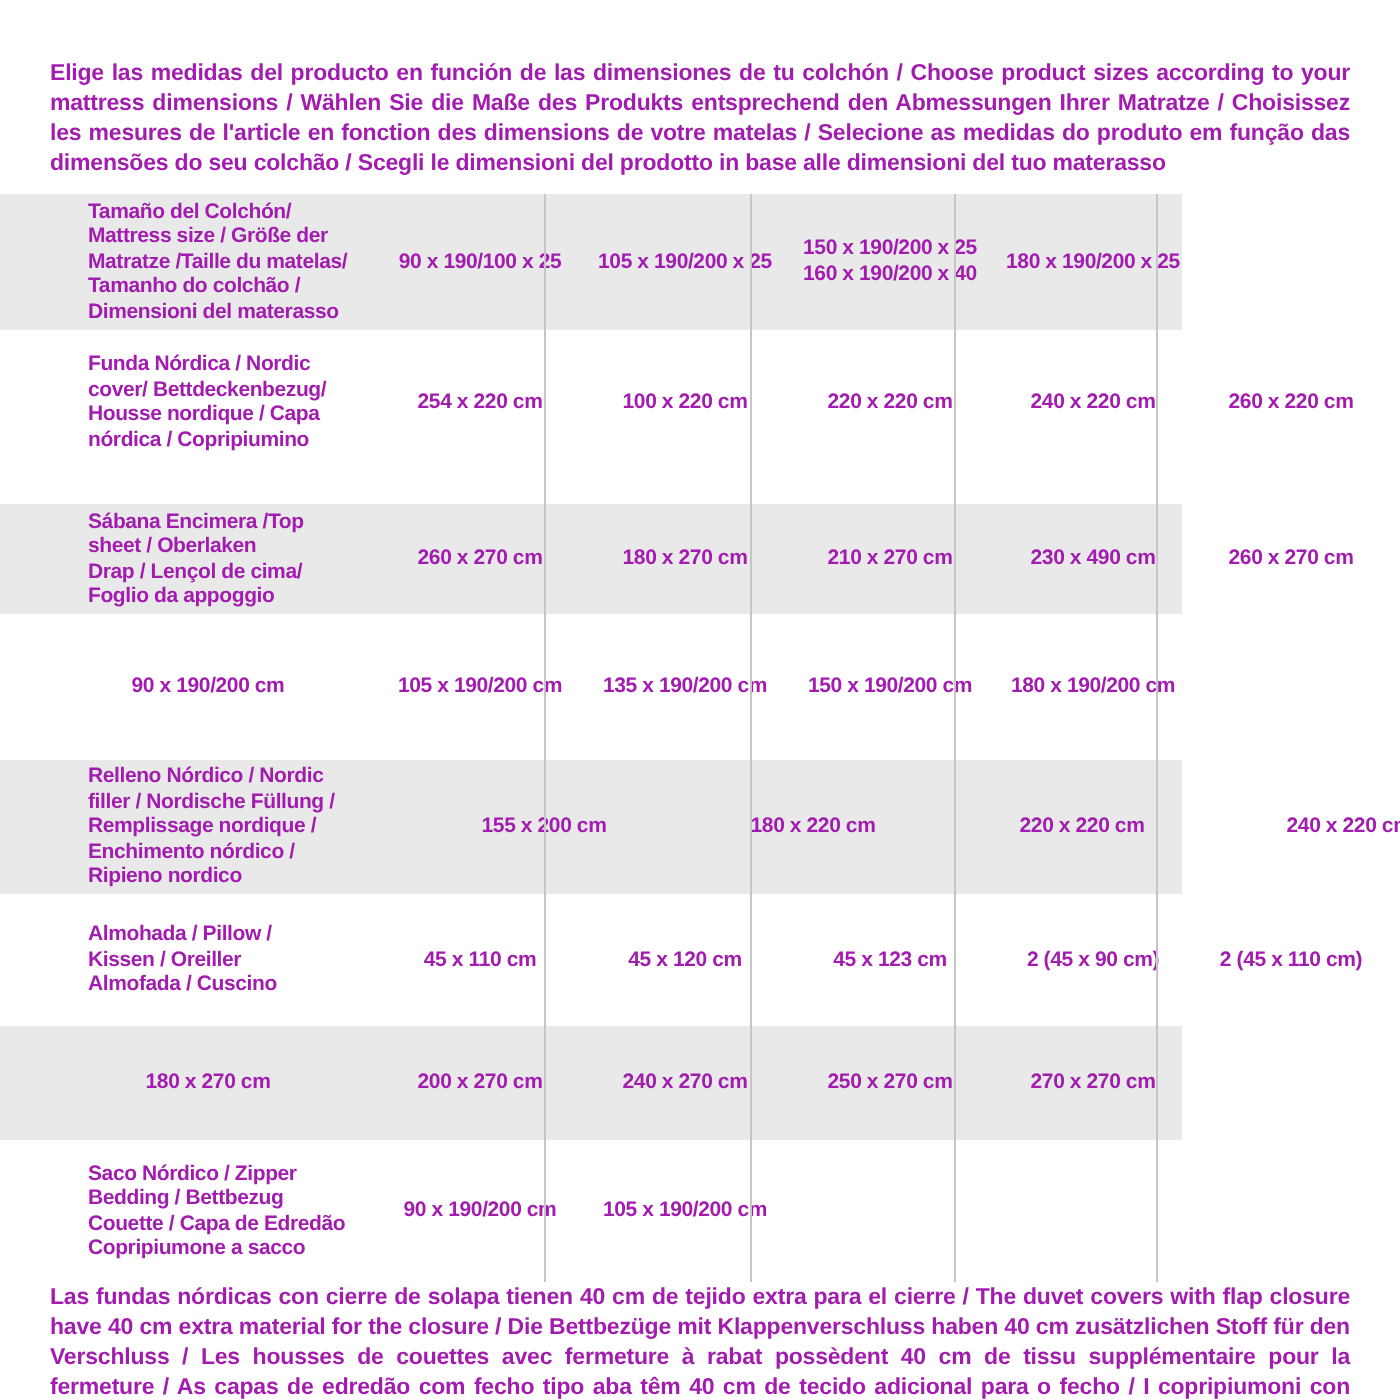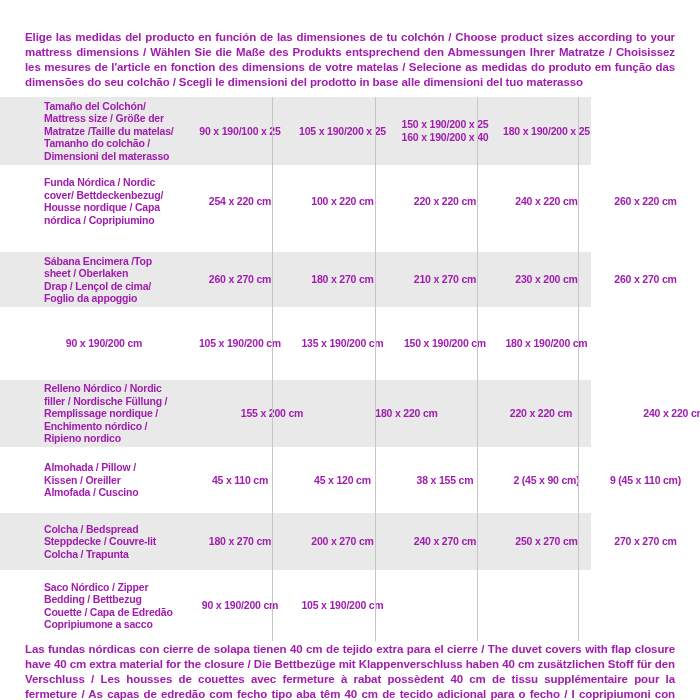--- a/index.html
+++ b/index.html
@@ -130,21 +130,21 @@
     </div>
 
     <div class="row gray h55">
       <div class="cell-label">Sábana Encimera /Top
 sheet / Oberlaken
 Drap / Lençol de cima/
 Foglio da appoggio</div>
       <div class="cell-value">260 x 270 cm</div>
       <div class="cell-value">180 x 270 cm</div>
       <div class="cell-value">210 x 270 cm</div>
-      <div class="cell-value">230 x 200 cm</div>
+      <div class="cell-value">230 x 490 cm</div>
       <div class="cell-value">260 x 270 cm</div>
     </div>
 
     <div class="row white h59">
       <div class="cell-value">90 x 190/200 cm</div>
       <div class="cell-value">105 x 190/200 cm</div>
       <div class="cell-value">135 x 190/200 cm</div>
       <div class="cell-value">150 x 190/200 cm</div>
       <div class="cell-value">180 x 190/200 cm</div>
     </div>
@@ -161,29 +161,26 @@
       <div class="cell-value">240 x 220 cm</div>
       <div class="cell-value">260 x 220 cm</div>
     </div>
 
     <div class="row white h52">
       <div class="cell-label">Almohada  / Pillow /
 Kissen / Oreiller
 Almofada / Cuscino</div>
       <div class="cell-value">45 x 110 cm</div>
       <div class="cell-value">45 x 120 cm</div>
-      <div class="cell-value">38 x 155 cm</div>
+      <div class="cell-value">45 x 123 cm</div>
       <div class="cell-value">2 (45 x 90 cm)</div>
-      <div class="cell-value">9 (45 x 110 cm)</div>
+      <div class="cell-value">2 (45 x 110 cm)</div>
     </div>
 
     <div class="row gray h57">
-      <div class="cell-label">Colcha / Bedspread
-Steppdecke / Couvre-lit
-Colcha / Trapunta</div>
       <div class="cell-value">180 x 270 cm</div>
       <div class="cell-value">200 x 270 cm</div>
       <div class="cell-value">240 x 270 cm</div>
       <div class="cell-value">250 x 270 cm</div>
       <div class="cell-value">270 x 270 cm</div>
     </div>
 
     <div class="row white h57">
       <div class="cell-label">Saco Nórdico / Zipper
 Bedding / Bettbezug

